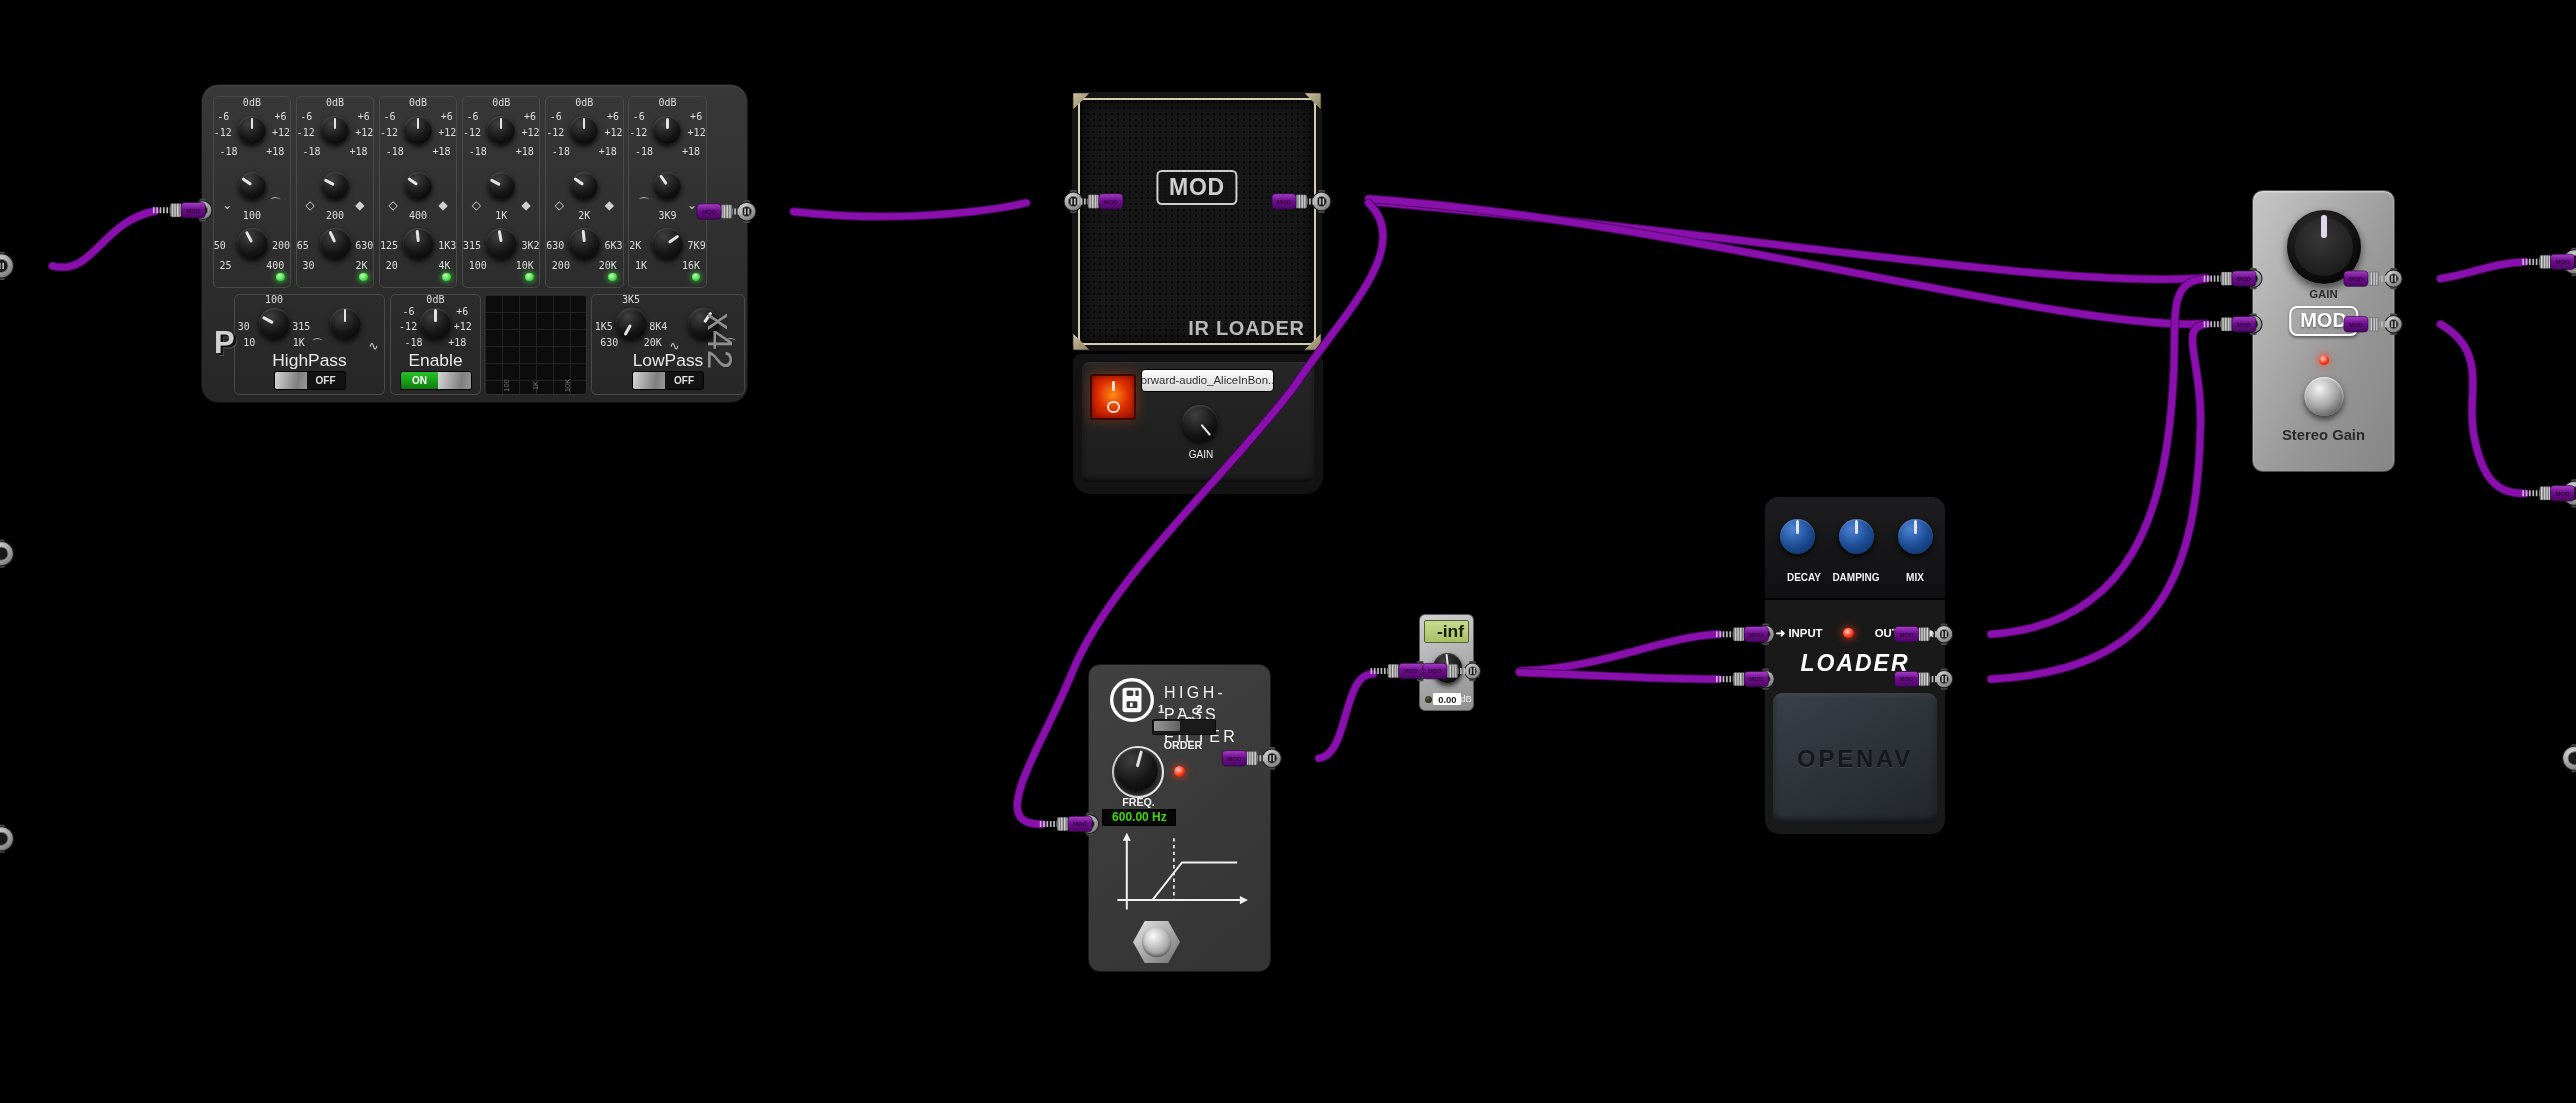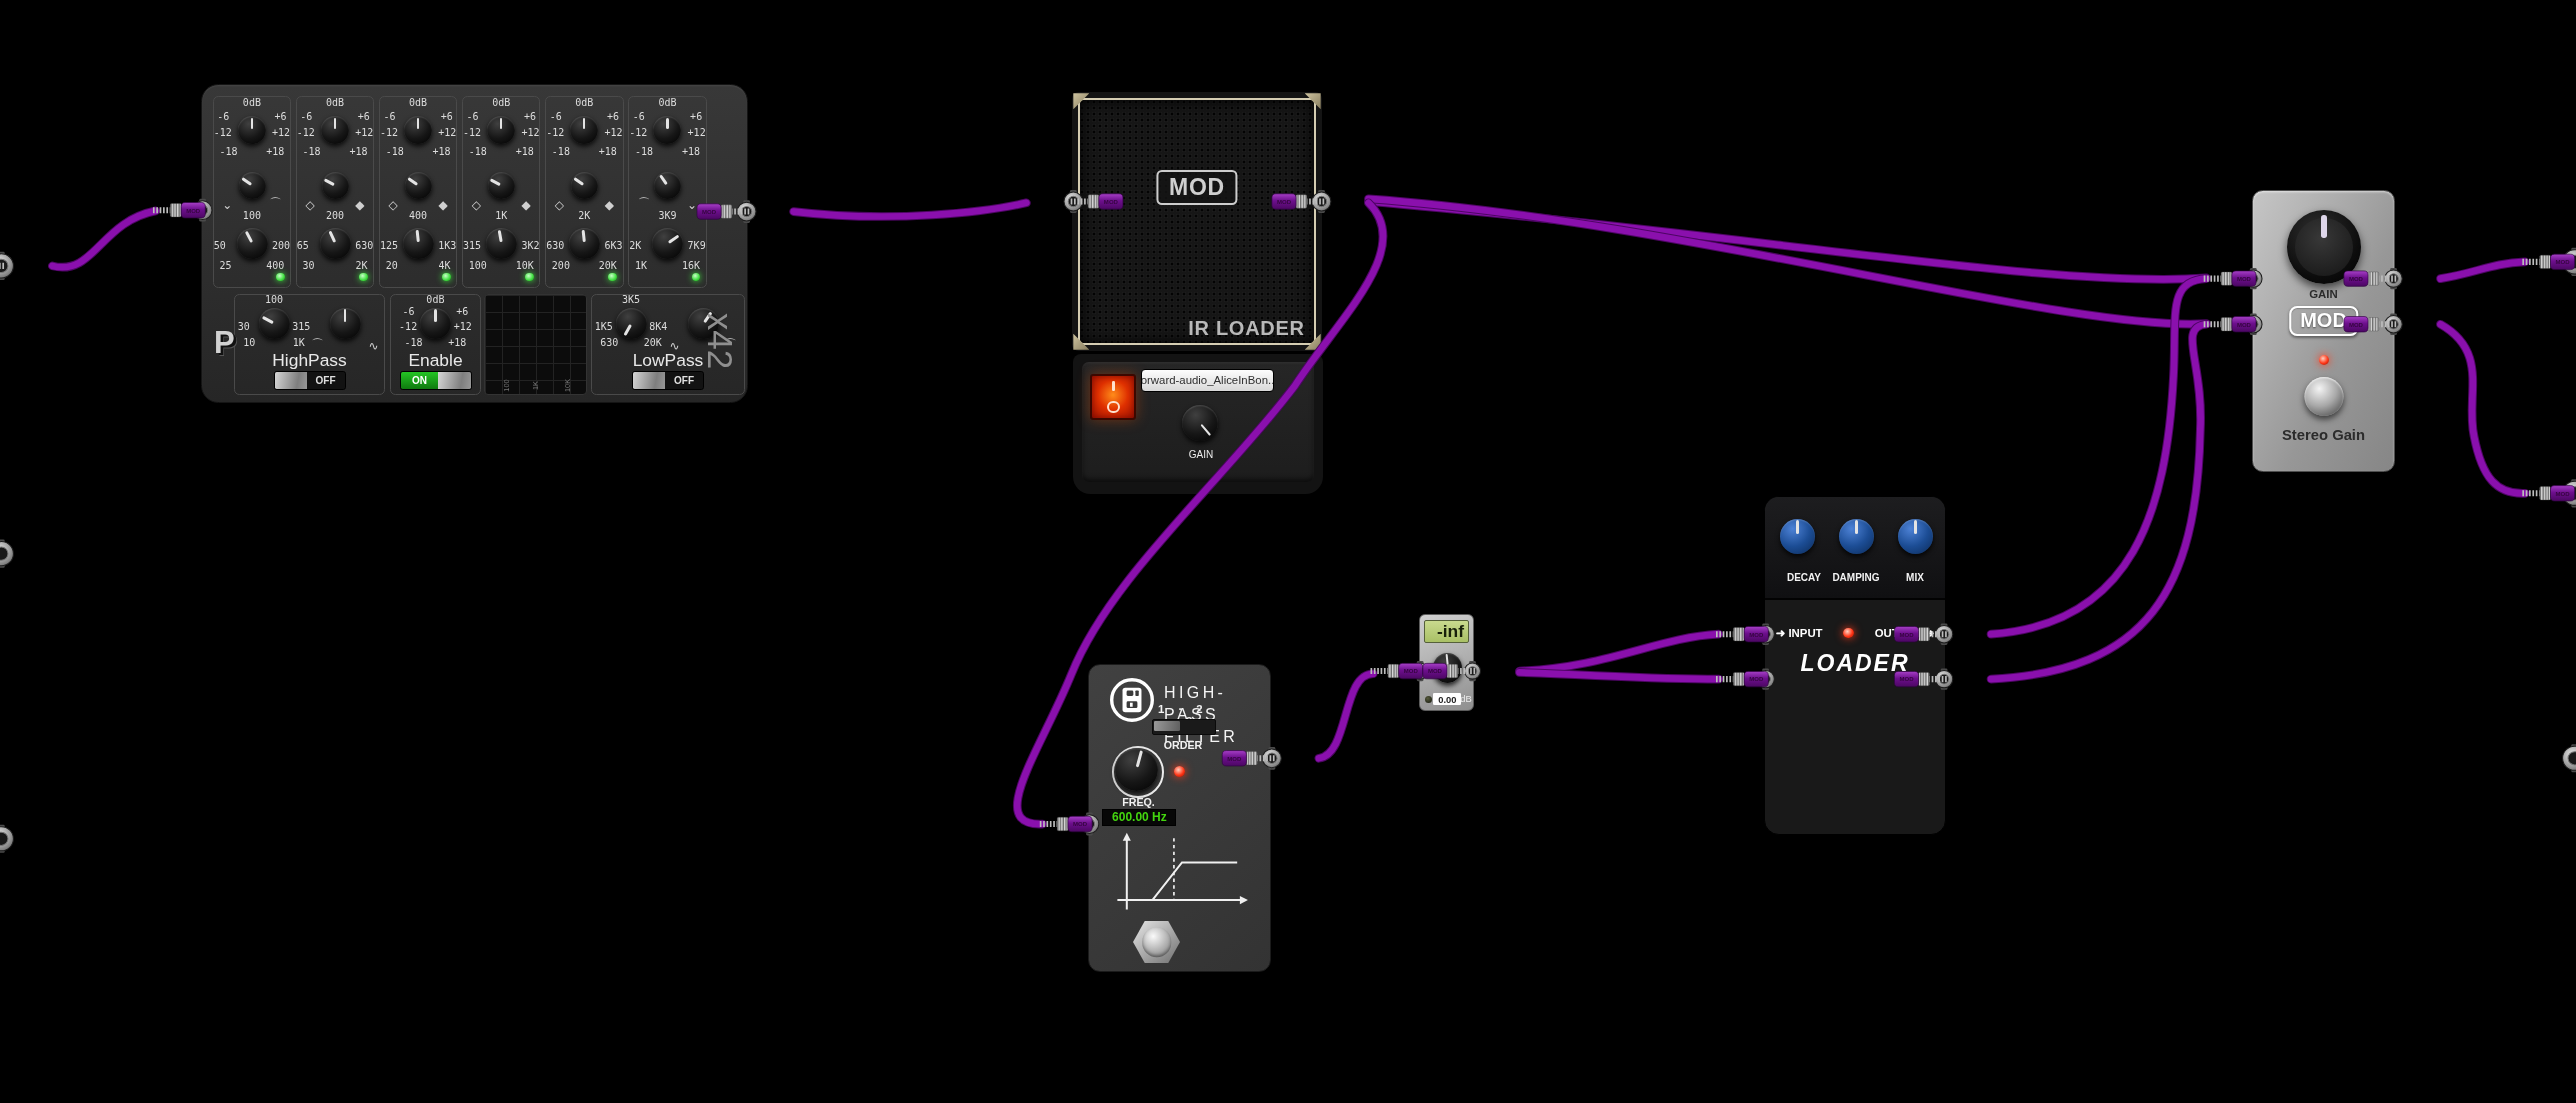--- a/index.html
+++ b/index.html
@@ -552,20 +552,23 @@
       </div>
     <div class="klabel" style="left:10px;">DECAY</div>
     <div class="klabel" style="left:62px;text-align:center;">DAMPING</div>
     <div class="klabel" style="left:121px;">MIX</div>
     <div class="io">
       <span><span>➜</span> <span>INPUT</span></span>
       <span class="led red" style="position:static;display:inline-block;width:10.7px;height:10.7px;"></span>
       <span><span>OUTPUT</span> <span>➜</span></span>
     </div>
     <div class="roomyname">LOADER</div>
+    <div class="roomypad">
+      <span class="openav">OPENAV</span>
+    </div>
   </div>
 
   <div class="pedal sg">
     <div class="sgknob">
       <div class="inner"></div>
       <div class="ptr"></div>
     </div>
     <div class="sglab" style="top:97px;font-size:11.4px;">GAIN</div>
     <div class="sgbadge">MOD</div>
     <div class="led red" style="left:66px;top:164px;width:10px;height:10px;"></div>

